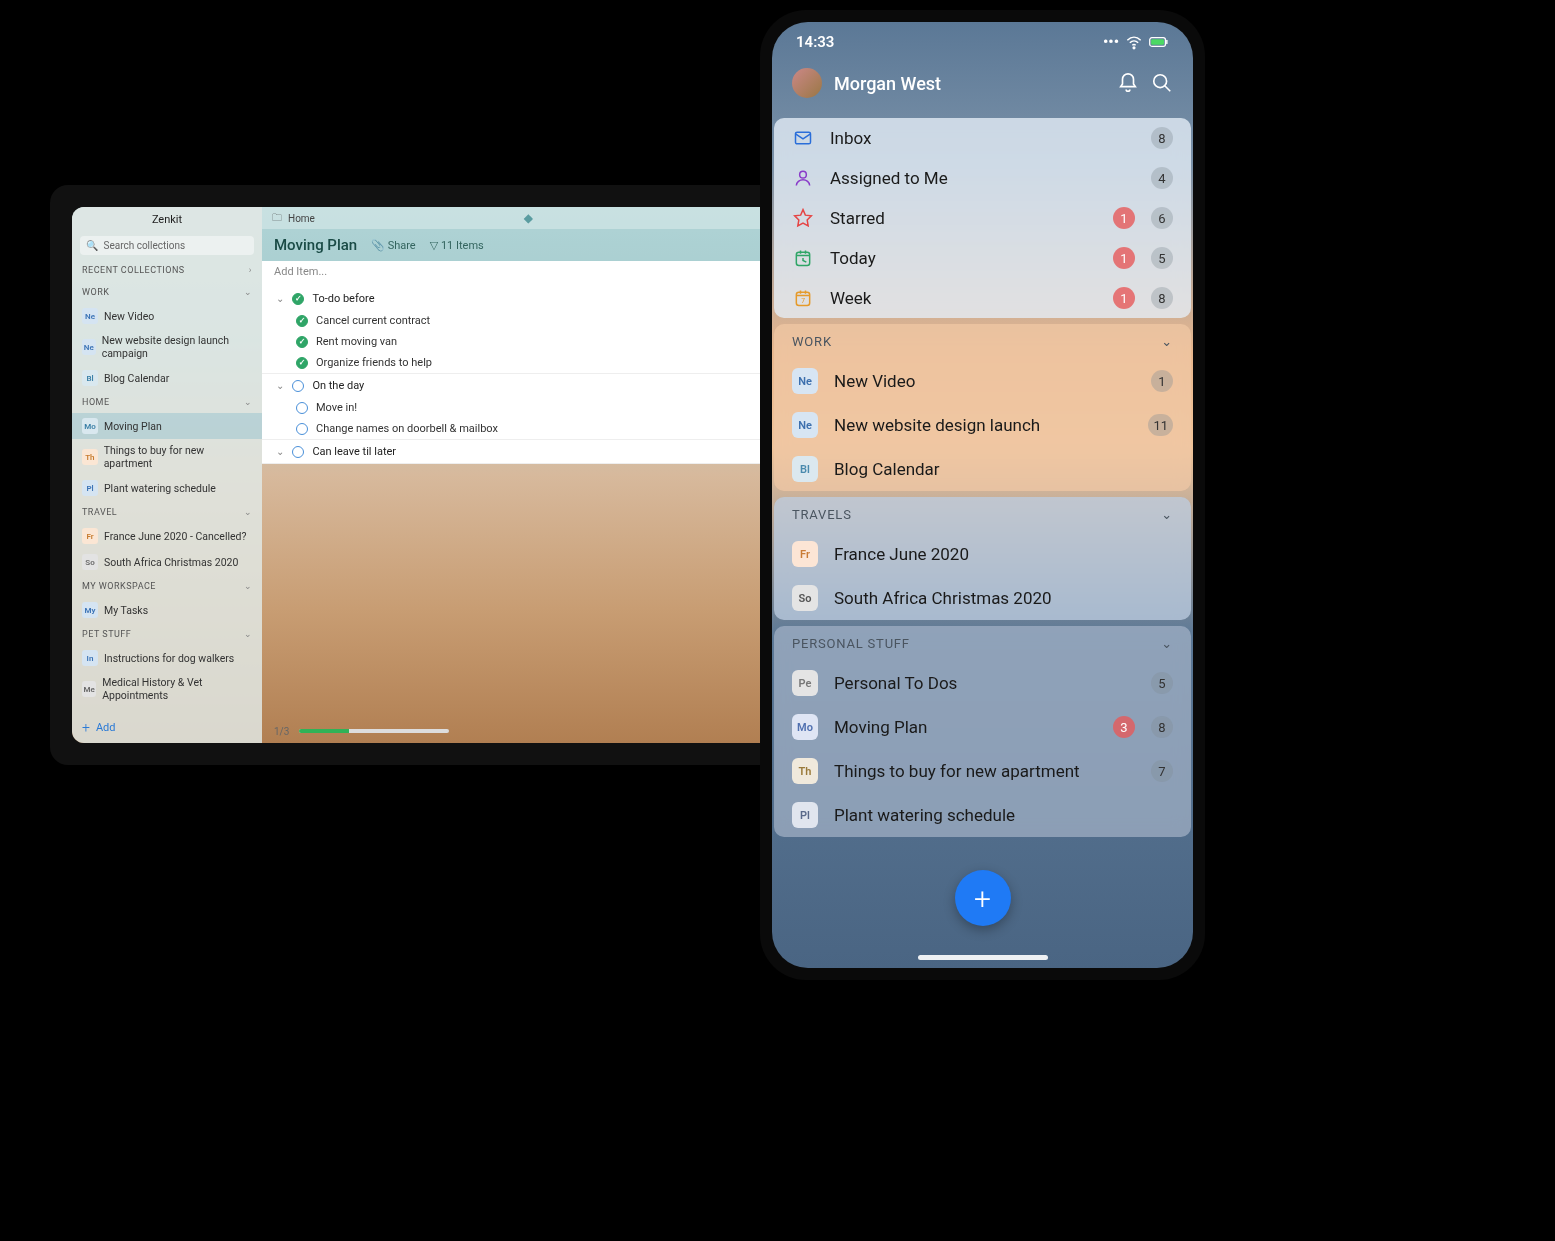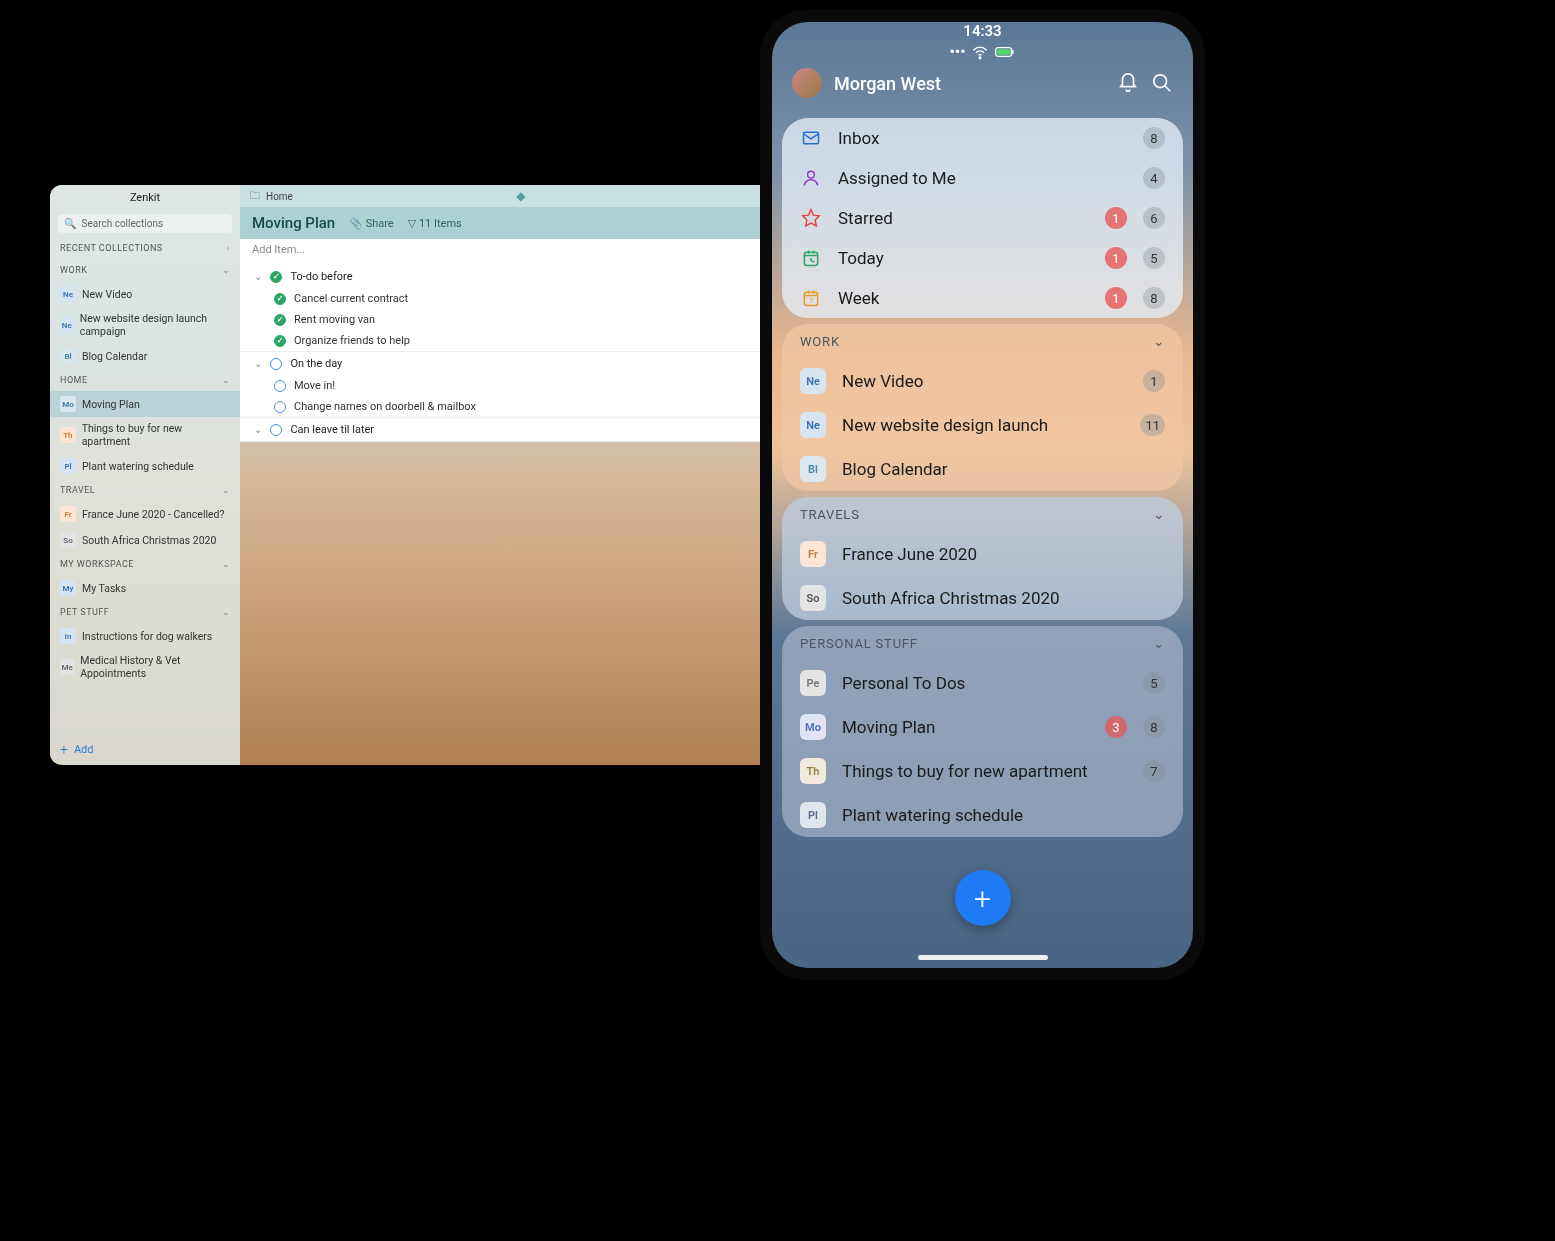--- a/index.html
+++ b/index.html
@@ -3,21 +3,21 @@
 <meta charset="utf-8">
 <style>
   * { box-sizing: border-box; margin: 0; padding: 0; font-family: -apple-system, BlinkMacSystemFont, "Segoe UI", Roboto, Helvetica, Arial, sans-serif; }
   body { background: #000; width: 1555px; height: 1241px; position: relative; overflow: hidden; }
 
   
   .laptop {
     position: absolute;
     left: 50px; top: 185px;
     width: 980px; height: 580px;
-    background: #111; border-radius: 18px; padding: 0;
+    background: #111; border-radius: 18px; padding: 22px;
   }
   .laptop-screen{
     width:100%; height:100%;
     background: linear-gradient(180deg,#c9dfe2 0%,#b7d4d7 25%,#d7b99c 50%,#c89d73 75%,#b17f52 100%);
     border-radius:12px; overflow:hidden; display:flex; position:relative;
   }
   
   .sb { width:190px; height:100%; background:rgba(225,232,228,.85); display:flex; flex-direction:column; font-size:11px; color:#333; }
   .sb-title{ text-align:center; padding:6px 0; font-size:11px; color:#222; }
   .sb-search{ margin:4px 8px; background:rgba(255,255,255,.45); border-radius:4px; padding:4px 6px; display:flex; align-items:center; gap:5px; color:#666; font-size:10px; }
@@ -65,28 +65,28 @@
   .phone{
     position:absolute; left:760px; top:10px;
     width:445px; height:970px;
     background:#0a0a0a; border-radius:46px; padding:12px;
   }
   .phscreen{
     width:100%; height:100%; border-radius:36px; overflow:hidden;
     background:linear-gradient(180deg,#5b7896 0%,#7a91a8 15%,#e8b78e 35%,#f0c49a 45%,#5b7896 65%,#4a6583 100%);
     position:relative; color:#111;
   }
-  .status{ height:40px; display:flex; align-items:center; justify-content:space-between; padding:0 24px; font-size:15px; font-weight:600; color:#fff;flex-direction:column;}
+  .status{ height:40px; display:flex; align-items:center; justify-content:space-between; padding:0 24px; font-size:15px; font-weight:600; color:#fff;}
   .status .icons{ display:flex; gap:5px; align-items:center;}
   .phdr{ display:flex; align-items:center; padding:6px 20px 14px; gap:12px; color:#fff;}
   .avatar{ width:30px; height:30px; border-radius:50%; background:linear-gradient(135deg,#c88,#974);}
   .phdr .name{ font-size:18px; font-weight:500; flex:1;}
   .phicon{ width:22px; height:22px; stroke:#fff; fill:none; stroke-width:1.8;}
 
-  .section{ margin:6px 10px; border-radius:26px; backdrop-filter:blur(8px); overflow:hidden;}
+  .section{ margin:6px 2px; border-radius:10px; backdrop-filter:blur(8px); overflow:hidden;}
   .s-smart{ background:rgba(230,238,247,.78);}
   .s-work{ background:rgba(240,200,165,.72);}
   .s-trav{ background:rgba(190,205,225,.75);}
   .s-pers{ background:rgba(165,180,200,.70);}
   .shdr{ display:flex; align-items:center; justify-content:space-between; padding:10px 18px; font-size:13px; letter-spacing:.8px; color:#4a5560; text-transform:uppercase;}
   .row{ display:flex; align-items:center; padding:9px 18px; gap:16px; font-size:17px; color:#1a1a1a;}
   .row .ricon{ width:22px; height:22px; display:flex; align-items:center; justify-content:center;}
   .row .label{ flex:1;}
   .badge{ min-width:22px; height:22px; border-radius:11px; background:rgba(130,140,150,.35); color:#333; font-size:13px; display:flex; align-items:center; justify-content:center; padding:0 5px;}
   .badge.red{ background:rgba(230,90,90,.8); color:#fff;}
@@ -283,20 +283,26 @@
           <span>Can leave til later</span>
           <span class="rside">
                 <span class="pill todo">To-Do</span>
                 <span class="calico"></span>
               </span>
         </div>
       </div>
     </div>
 
     <div style="flex:1"></div>
+    <div class="footer">
+      <span>1/3</span>
+      <div class="prog">
+            <div></div>
+          </div>
+    </div>
   </div>
  </div>
 </div>
 
 <div class="phone">
  <div class="phscreen">
    <div class="status">
      <span>14:33</span>
      <span class="icons">
        <span>•••</span>

